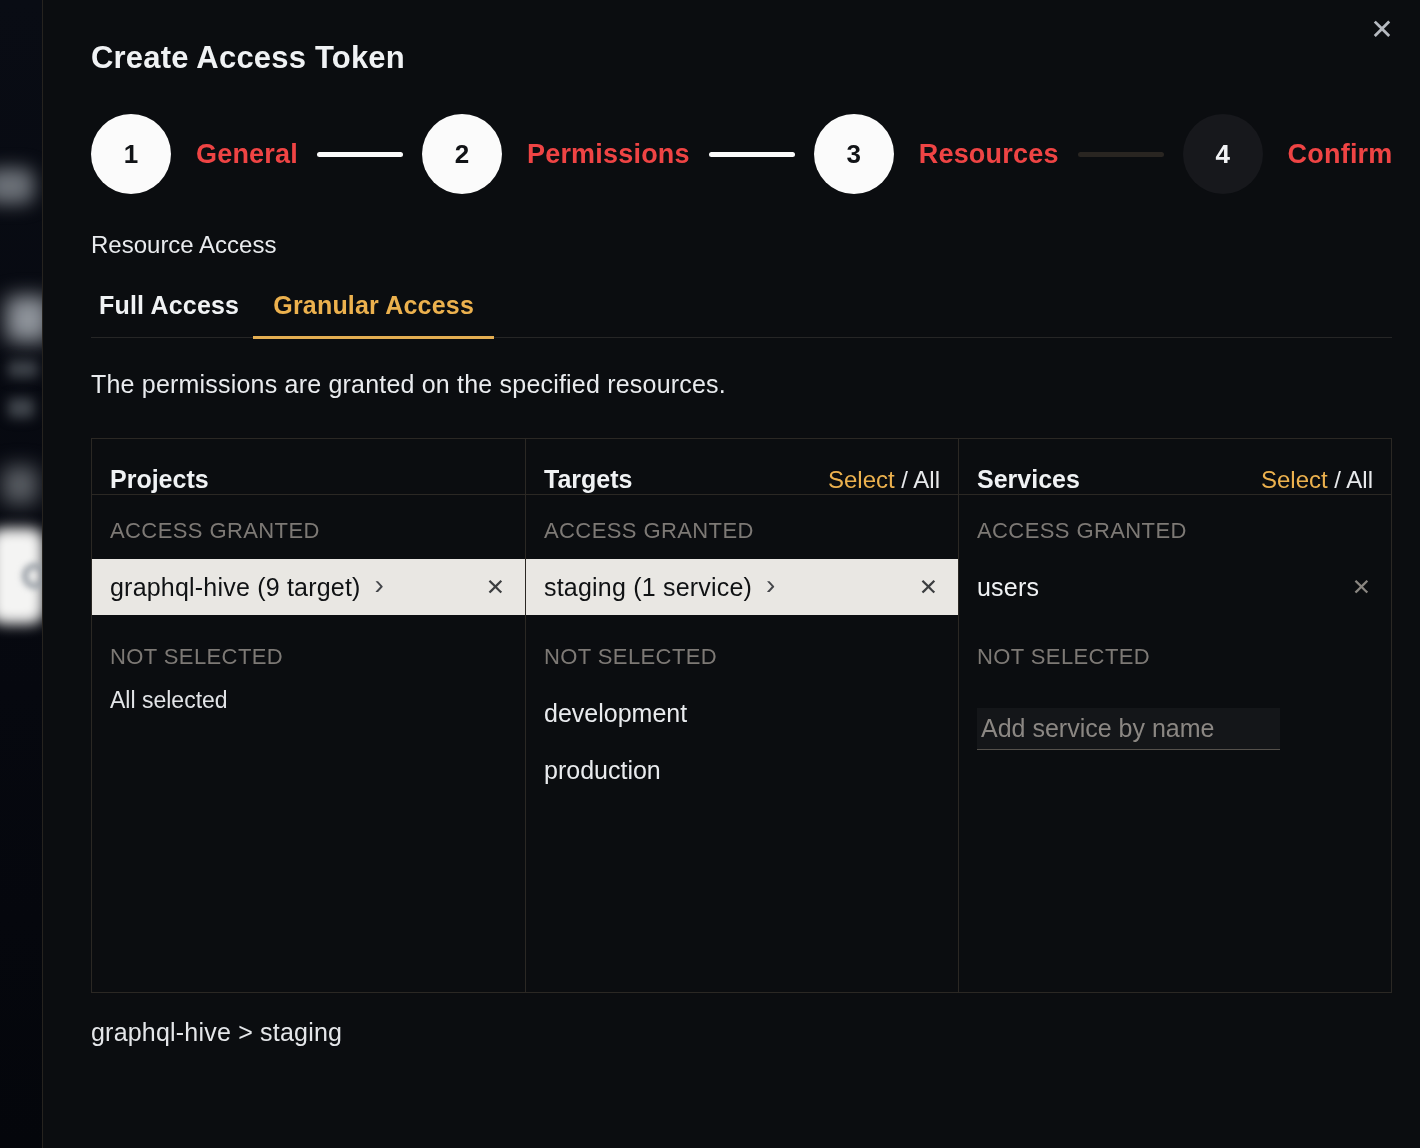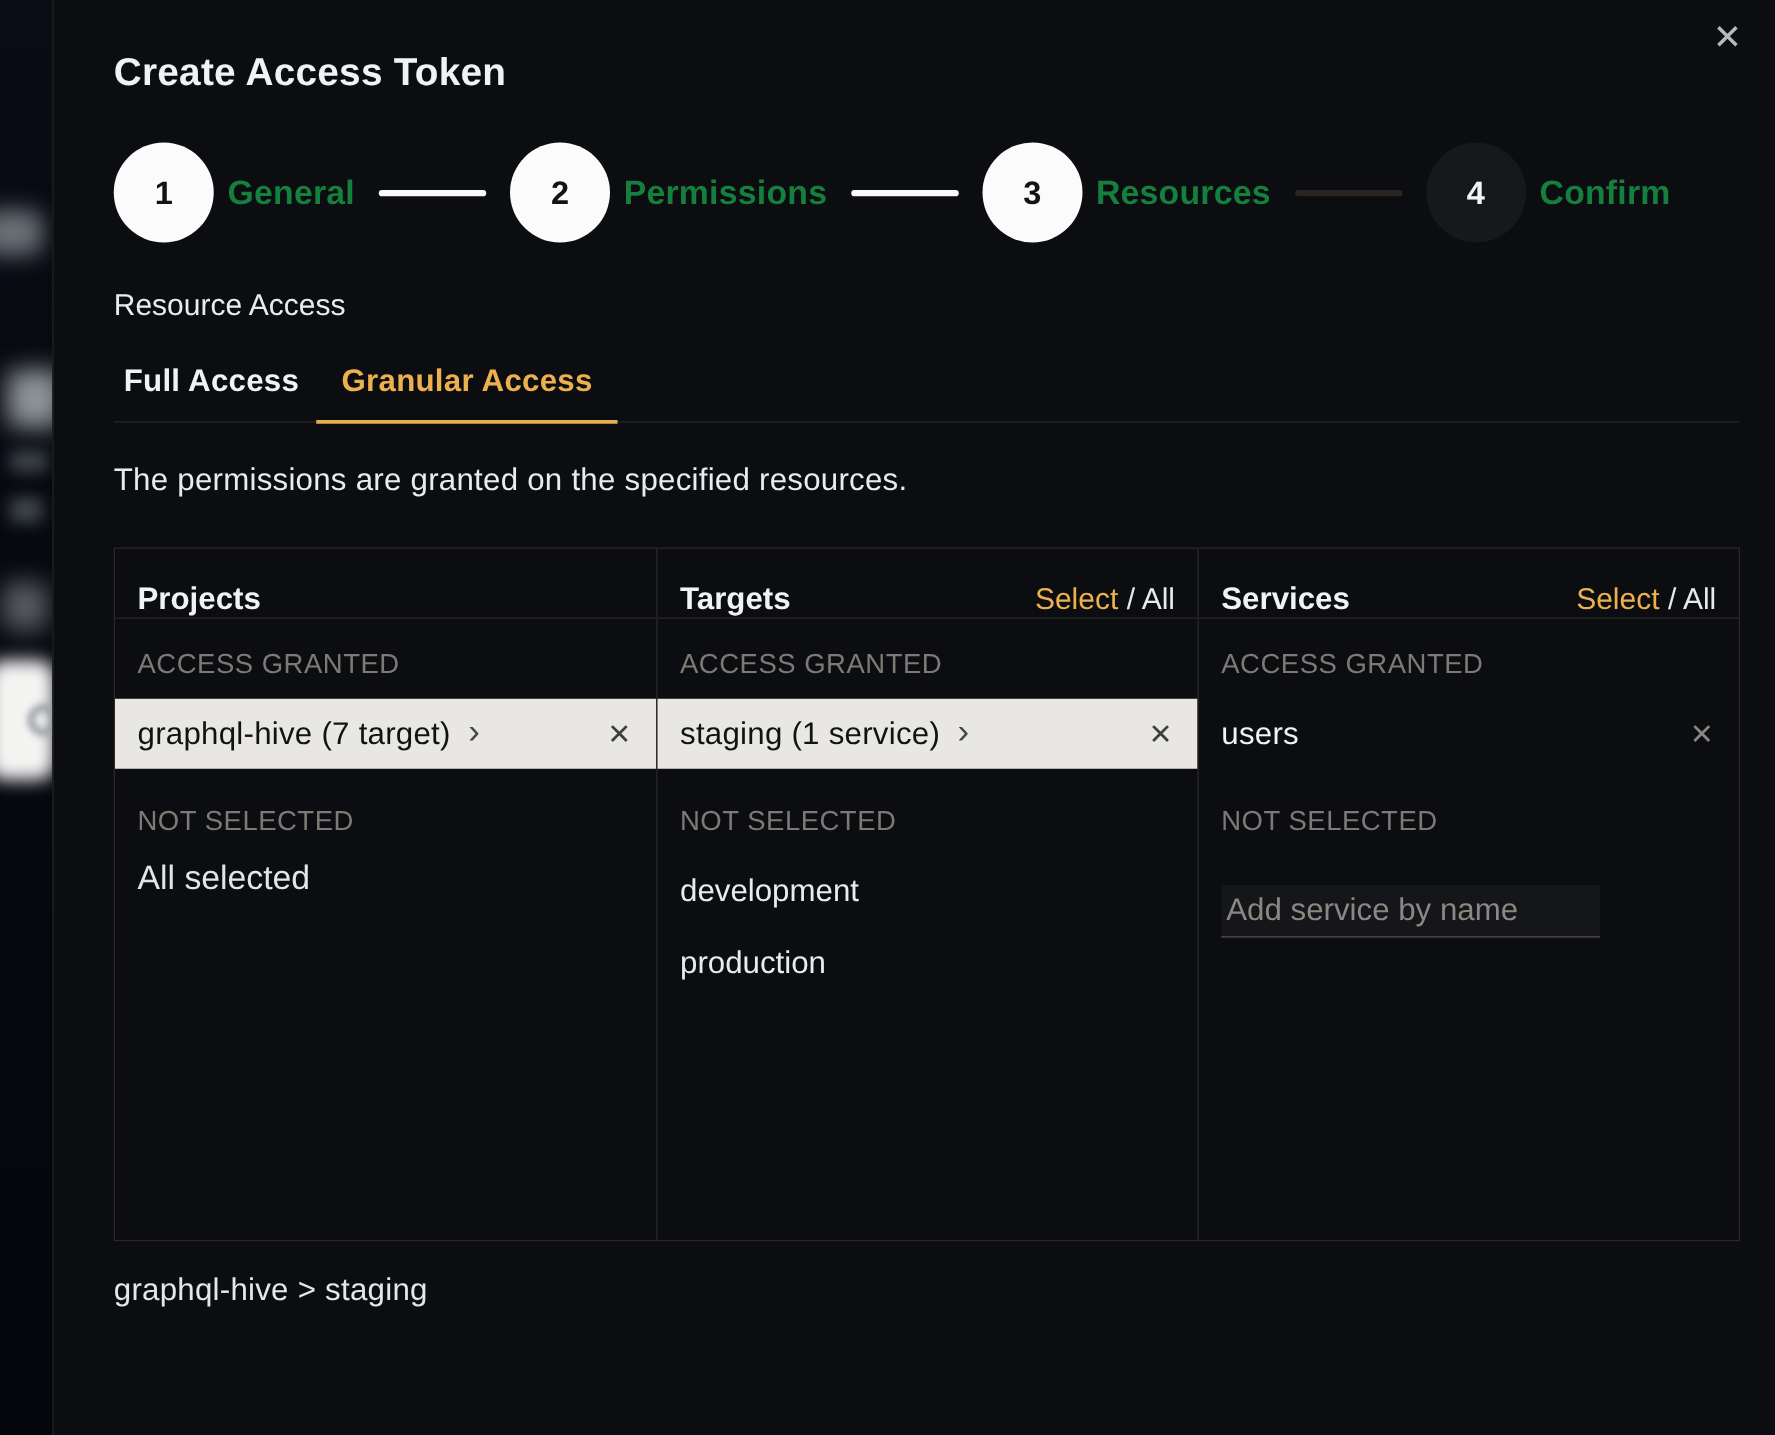--- a/index.html
+++ b/index.html
@@ -46,21 +46,21 @@
   
   .stepper { margin-top: 38px; display: flex; align-items: center; height: 80px; }
   .step { display: flex; align-items: center; }
   .step-circle {
     width: 80px; height: 80px; border-radius: 50%;
     display: flex; align-items: center; justify-content: center;
     font-size: 26px; font-weight: 700; flex: none;
   }
   .step-done .step-circle, .step-active .step-circle { background: #fbfbfb; color: #111316; }
   .step-upcoming .step-circle { background: #17181c; color: #f2f3f5; }
-  .step-label { margin-left: 11px; font-size: 27px; font-weight: 600; color: #15803d; letter-spacing: 0.2px; }
+  .step-label { margin-left: 25px; font-size: 27px; font-weight: 600; color: #ef4444; letter-spacing: 0.2px; }
   .connector { width: 86px; height: 5px; border-radius: 3px; margin: 0 19px; flex: none; }
   .connector.lit { background: #fafafa; }
   .connector.dim { background: #292521; }
 
   
   .section-heading { margin-top: 37px; font-size: 24px; font-weight: 500; color: #e9ebee; }
   .tabbar { margin-top: 30px; display: flex; border-bottom: 1px solid #262626; }
   .tab {
     padding: 2px 20px 16px; font-size: 25px; font-weight: 700; letter-spacing: 0.2px;
     background: transparent; border: none; border-bottom: 3px solid transparent;
@@ -94,21 +94,21 @@
     height: 56px; flex: none; display: flex; align-items: center; padding: 0 18px; cursor: pointer;
   }
   .granted-row.selected { background: #e9e7e3; color: #101214; }
   .granted-row.plain { background: transparent; color: #f0f2f4; }
   .row-label { font-size: 25px; letter-spacing: 0.2px; }
   .row-chevron { font-size: 28px; margin-left: 14px; color: #44464a; line-height: 1; padding-bottom: 4px; }
   .row-spacer { flex: 1; }
   .row-remove { background: none; border: none; font-size: 23px; cursor: pointer; font-family: inherit; padding: 0 2px; }
   .granted-row.selected .row-remove { color: #3c3e40; }
   .granted-row.plain .row-remove { color: #8a8681; }
-  .note-text { padding: 2px 18px; font-size: 27px; color: #e2e4e7; }
+  .note-text { padding: 2px 18px; font-size: 23px; color: #e2e4e7; }
   .pick-item { padding: 14px 18px; font-size: 25px; color: #e9ebee; cursor: pointer; }
   .service-input {
     margin: 23px 18px 0; width: 303px; height: 42px;
     background: #141619; border: none; border-bottom: 1px solid #55514c;
     color: #e9ebee; font-size: 25px; font-family: inherit; padding: 0 4px;
   }
   .service-input::placeholder { color: #8b8783; }
 
   
   .breadcrumb { margin-top: 25px; font-size: 25px; color: #e4e6e9; letter-spacing: 0.2px; }
@@ -169,21 +169,21 @@
 
     <div class="res-table">
 
       <div class="res-col">
         <div class="col-header">
           <span class="col-title">Projects</span>
         </div>
         <div class="col-body">
           <div class="group-label">ACCESS GRANTED</div>
           <div class="granted-row selected">
-            <span class="row-label">graphql-hive (7 target)</span>
+            <span class="row-label">graphql-hive (9 target)</span>
             <span class="row-chevron">›</span>
             <span class="row-spacer"></span>
             <button class="row-remove">✕</button>
           </div>
           <div class="group-label second">NOT SELECTED</div>
           <div class="note-text">All selected</div>
         </div>
       </div>
 
       <div class="res-col">

